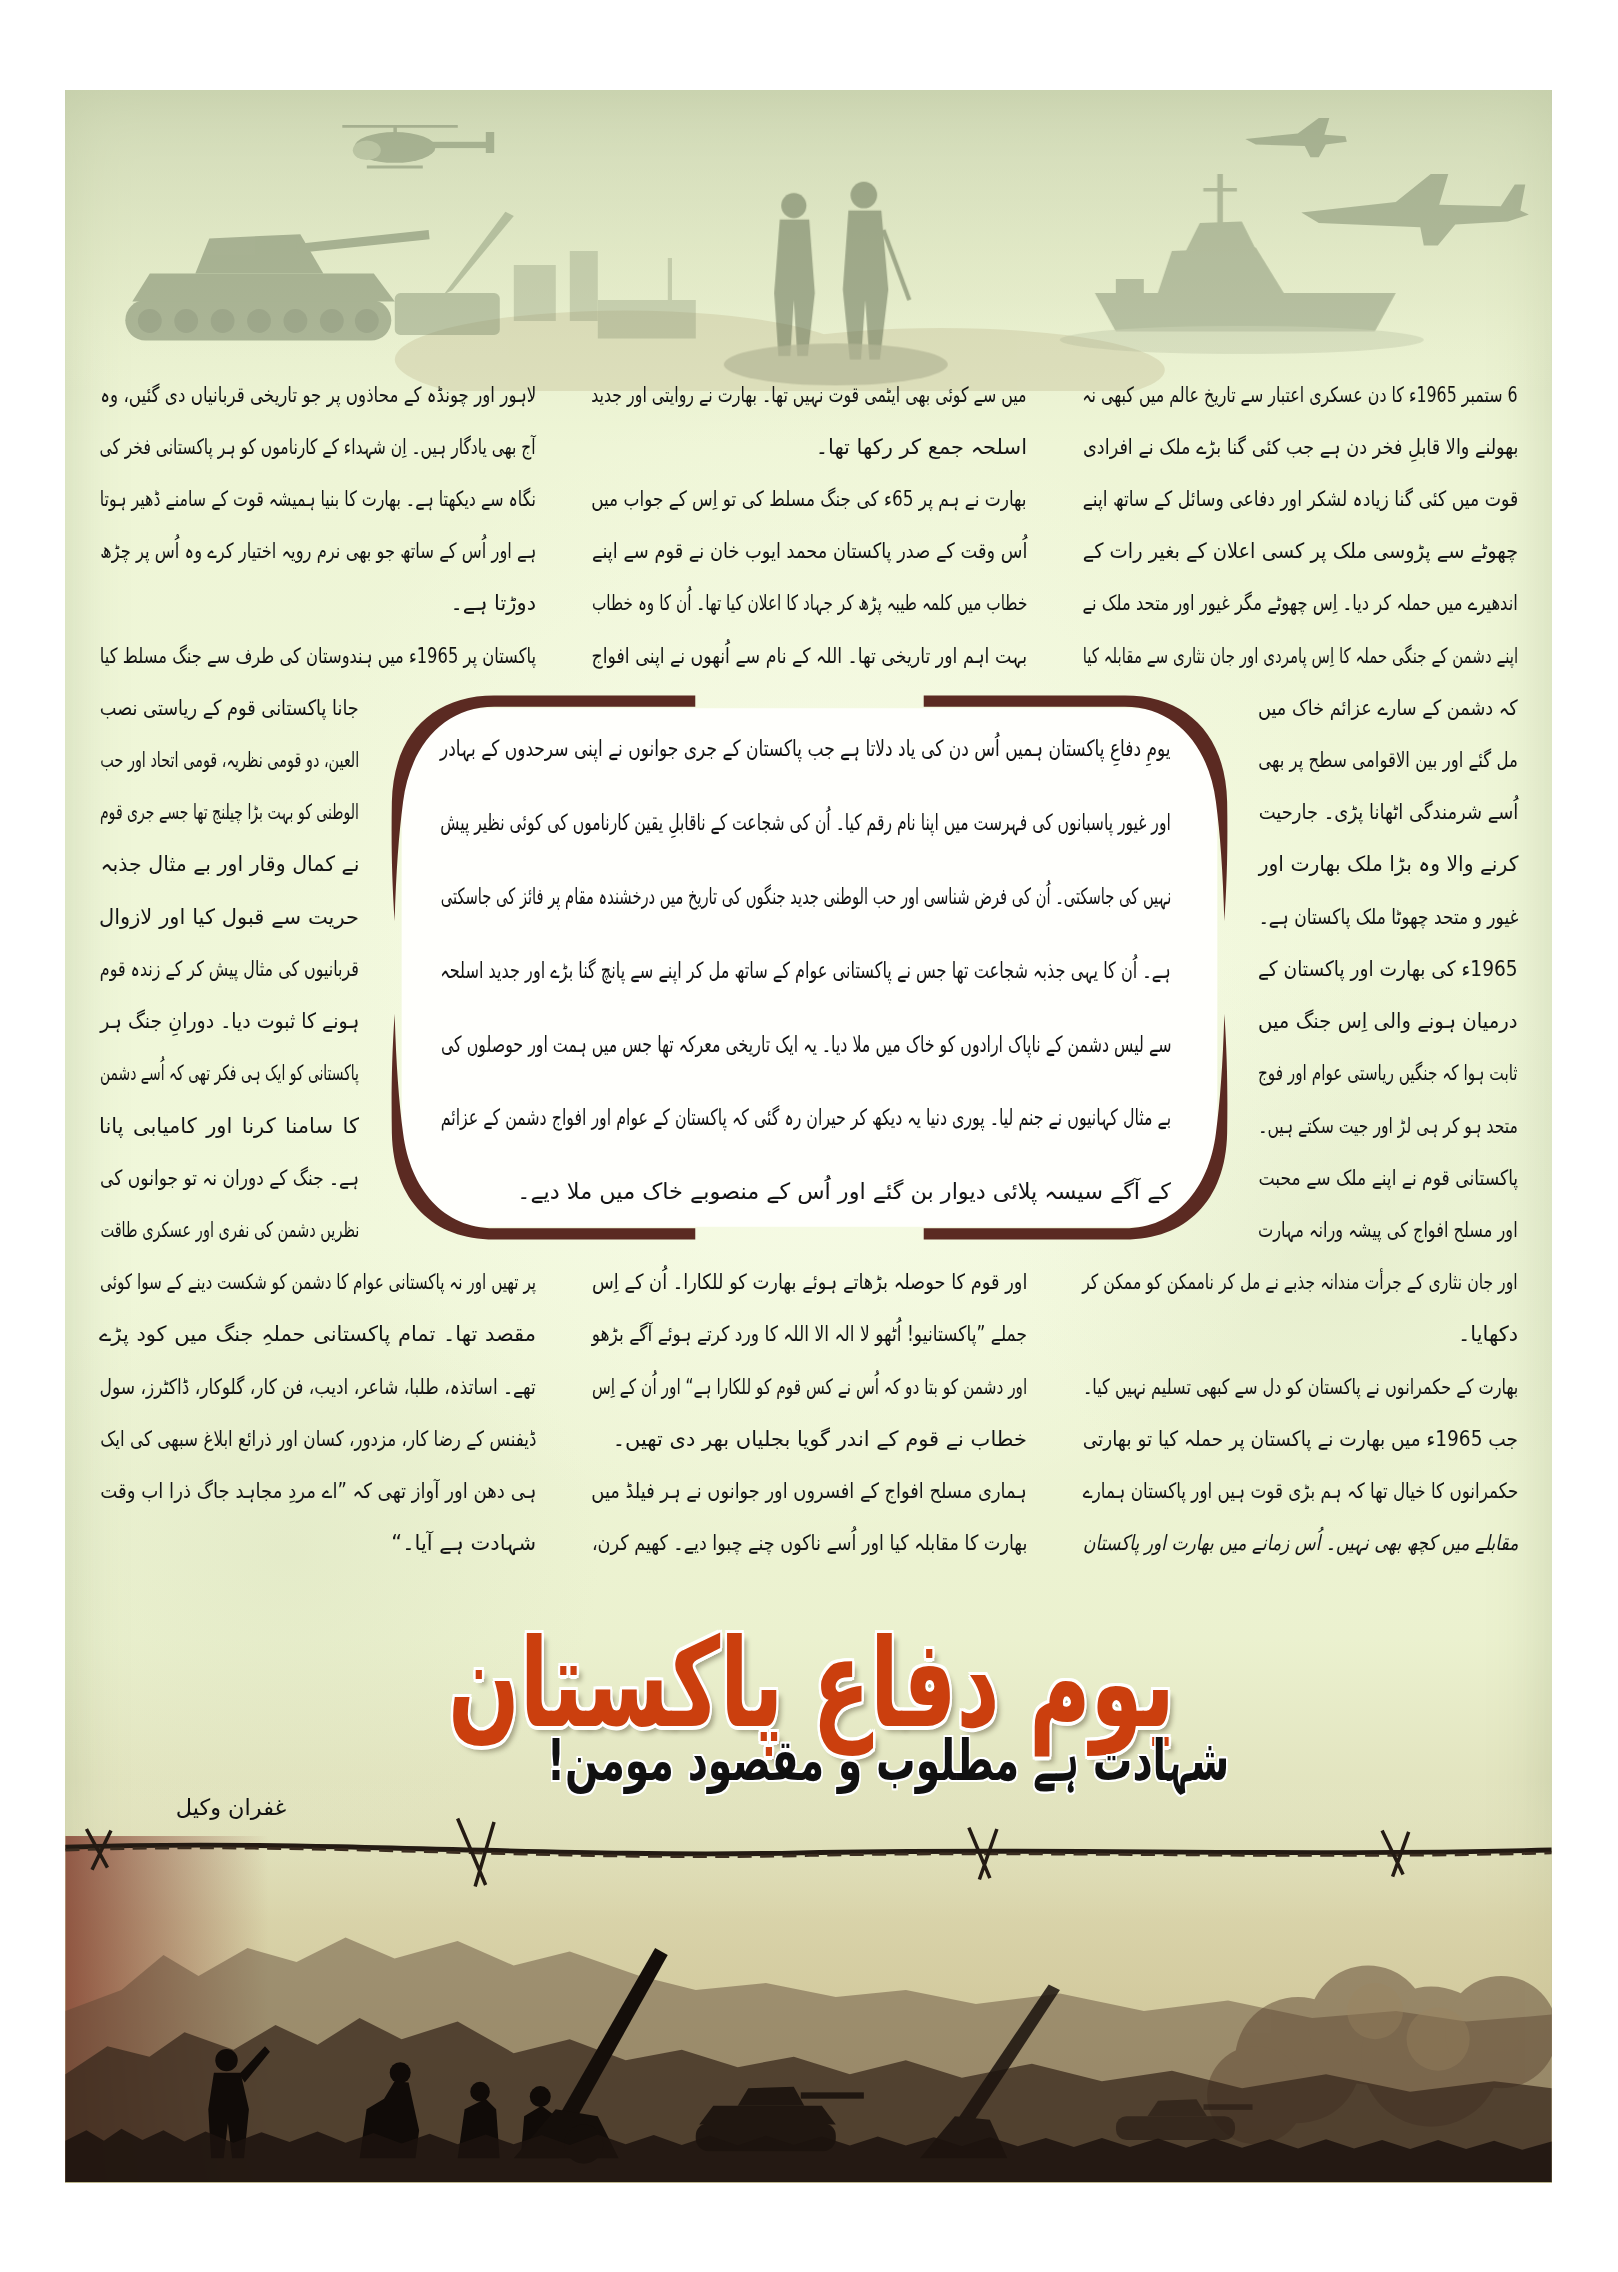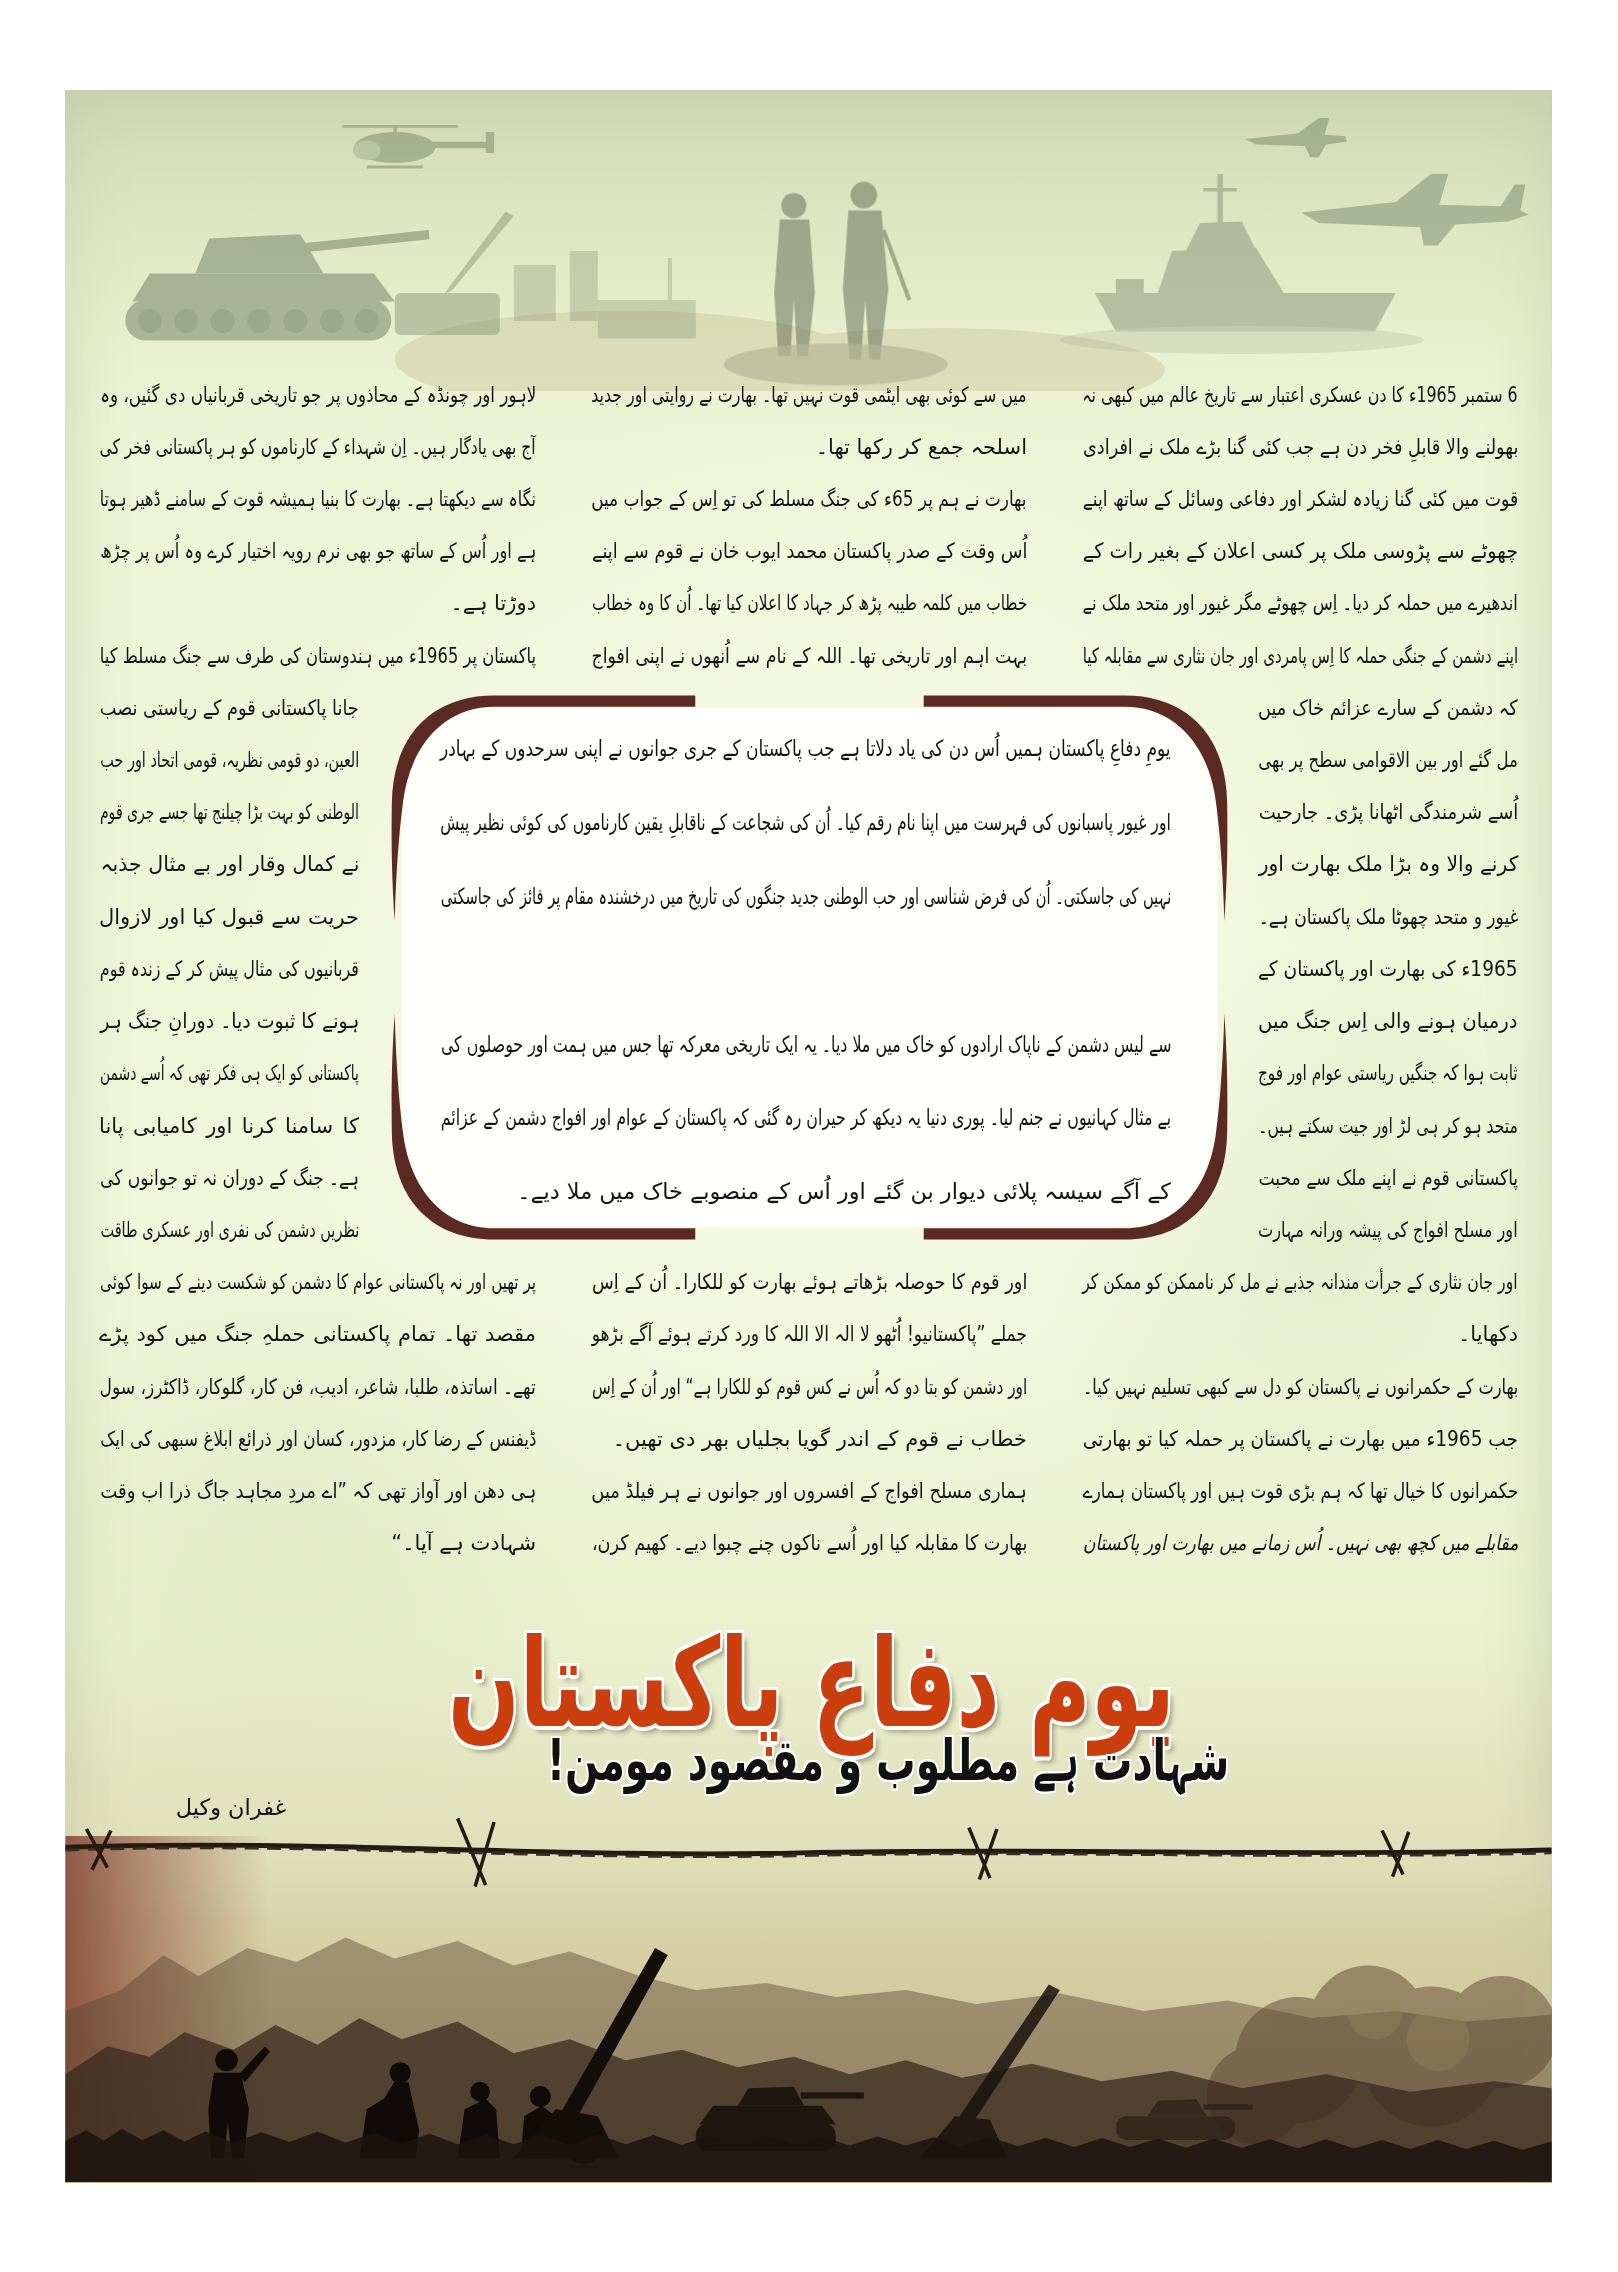--- a/index.html
+++ b/index.html
@@ -274,20 +274,21 @@
       <div class="line justify" style="left: 99px; width: 437px; top: 1308px;"><span class="txt">مقصد تھا۔ تمام پاکستانی حملہِ جنگ میں کود پڑے</span></div>
       <div class="line" style="left: 99px; width: 437px; top: 1361px;"><span class="txt squeeze" style="transform: scaleX(0.8126);">تھے۔ اساتذہ، طلبا، شاعر، ادیب، فن کار، گلوکار، ڈاکٹرز، سول</span></div>
       <div class="line" style="left: 99px; width: 437px; top: 1413px;"><span class="txt squeeze" style="transform: scaleX(0.7981);">ڈیفنس کے رضا کار، مزدور، کسان اور ذرائع ابلاغ سبھی کی ایک</span></div>
       <div class="line" style="left: 99px; width: 437px; top: 1465px;"><span class="txt squeeze" style="transform: scaleX(0.8629);">ہی دھن اور آواز تھی کہ ”اے مردِ مجاہد جاگ ذرا اب وقت</span></div>
       <div class="line" style="left: 99px; width: 437px; top: 1517px;"><span class="txt">شہادت ہے آیا۔“</span></div>
     </div>
   <div class="layer" id="box-text">
       <div class="line bline" style="left: 439px; width: 732px; top: 720px;"><span class="txt squeeze" style="transform: scaleX(0.7605);">یومِ دفاعِ پاکستان ہمیں اُس دن کی یاد دلاتا ہے جب پاکستان کے جری جوانوں نے اپنی سرحدوں کے بہادر</span></div>
       <div class="line bline" style="left: 439px; width: 732px; top: 794px;"><span class="txt squeeze" style="transform: scaleX(0.6965);">اور غیور پاسبانوں کی فہرست میں اپنا نام رقم کیا۔ اُن کی شجاعت کے ناقابلِ یقین کارناموں کی کوئی نظیر پیش</span></div>
       <div class="line bline" style="left: 439px; width: 732px; top: 868px;"><span class="txt squeeze" style="transform: scaleX(0.6556);">نہیں کی جاسکتی۔ اُن کی فرض شناسی اور حب الوطنی جدید جنگوں کی تاریخ میں درخشندہ مقام پر فائز کی جاسکتی</span></div>
+      <div class="line bline" style="left: 439px; width: 732px; top: 942px;"><span class="txt squeeze" style="transform: scaleX(0.7206);">ہے۔ اُن کا یہی جذبہ شجاعت تھا جس نے پاکستانی عوام کے ساتھ مل کر اپنے سے پانچ گنا بڑے اور جدید اسلحہ</span></div>
       <div class="line bline" style="left: 439px; width: 732px; top: 1016px;"><span class="txt squeeze" style="transform: scaleX(0.7069);">سے لیس دشمن کے ناپاک ارادوں کو خاک میں ملا دیا۔ یہ ایک تاریخی معرکہ تھا جس میں ہمت اور حوصلوں کی</span></div>
       <div class="line bline" style="left: 439px; width: 732px; top: 1089px;"><span class="txt squeeze" style="transform: scaleX(0.707);">بے مثال کہانیوں نے جنم لیا۔ پوری دنیا یہ دیکھ کر حیران رہ گئی کہ پاکستان کے عوام اور افواج دشمن کے عزائم</span></div>
       <div class="line bline" style="left: 439px; width: 732px; top: 1163px;"><span class="txt">کے آگے سیسہ پلائی دیوار بن گئے اور اُس کے منصوبے خاک میں ملا دیے۔</span></div>
     </div>
 
   <div class="fit title">
     <span class="txt" style="transform: scaleX(0.6835);">یوم دفاع پاکستان</span>
   </div>
   <div class="fit subtitle">
     <span class="txt" style="transform: scaleX(0.6912);">شہادت ہے مطلوب و مقصود مومن!</span>

